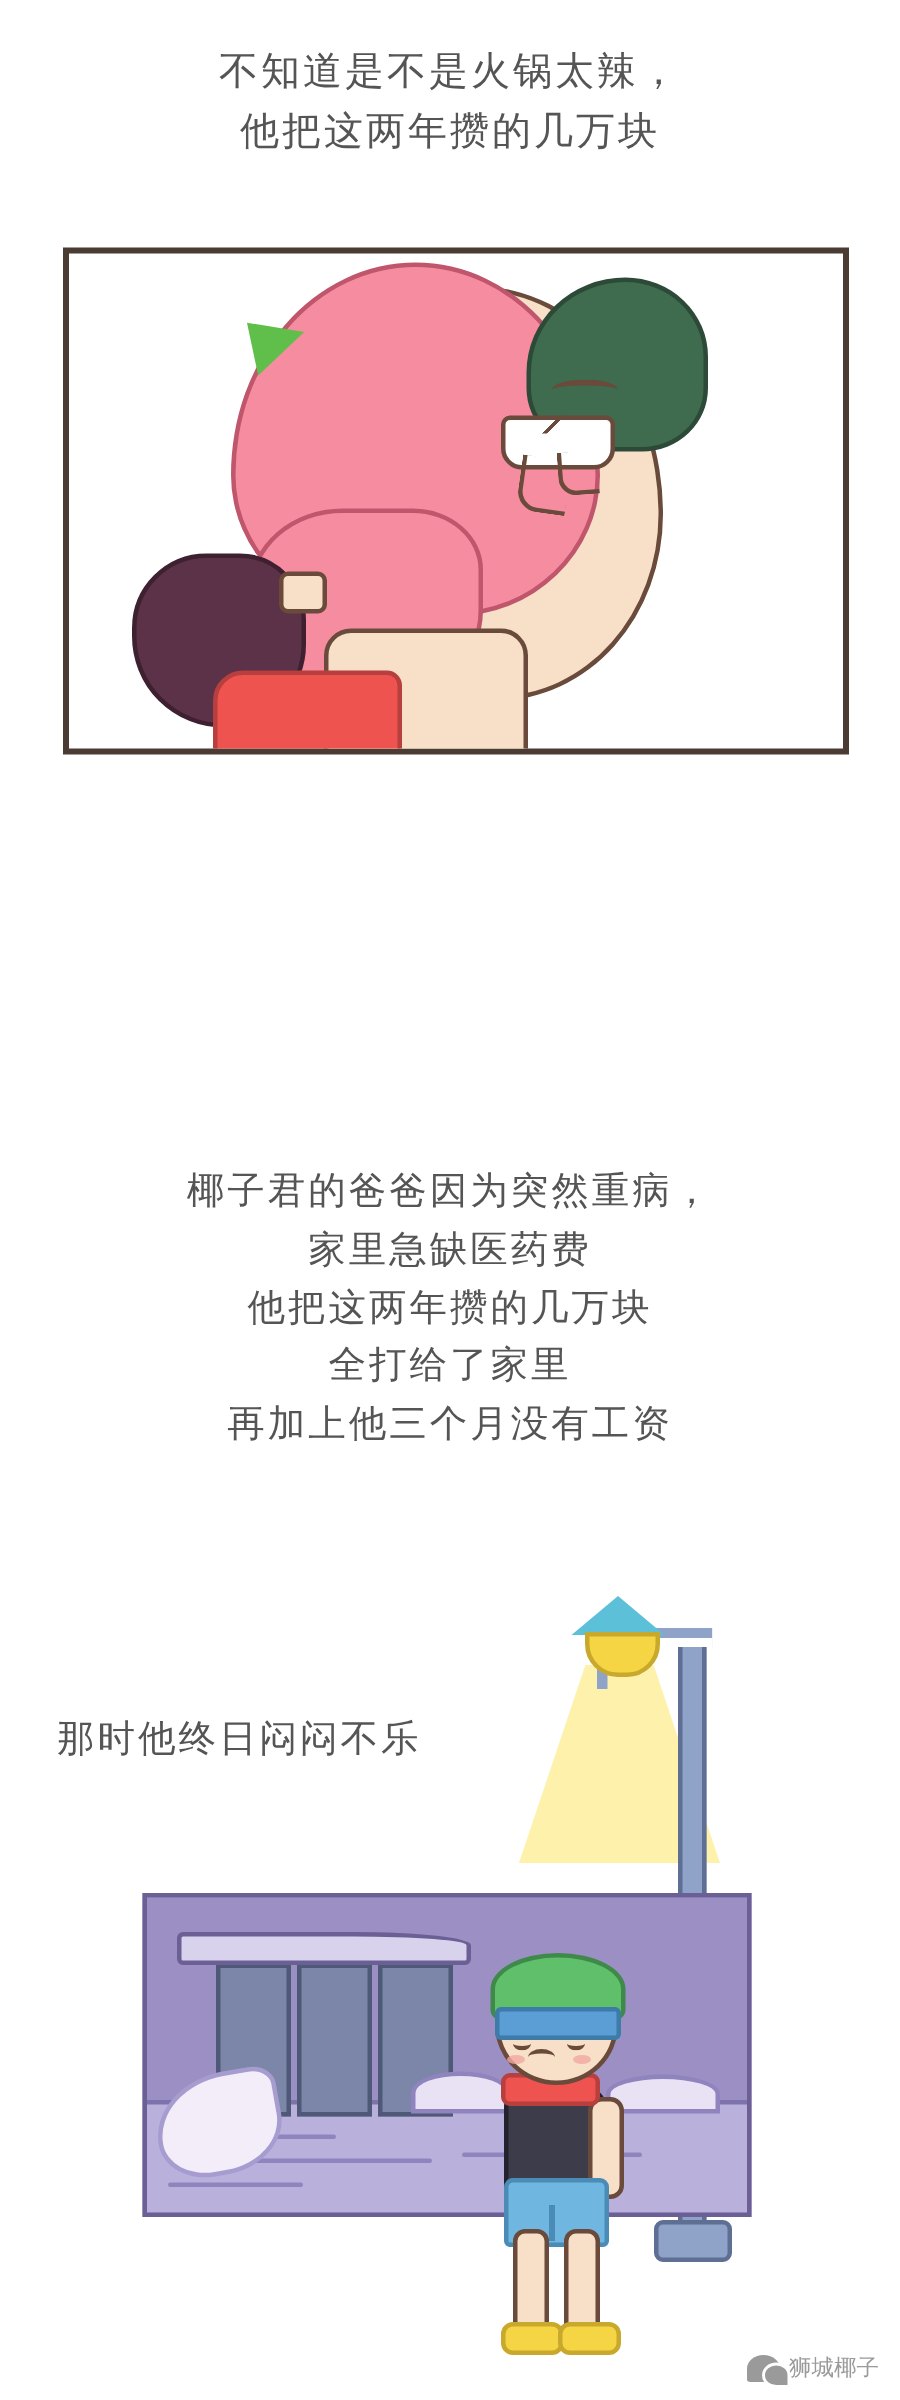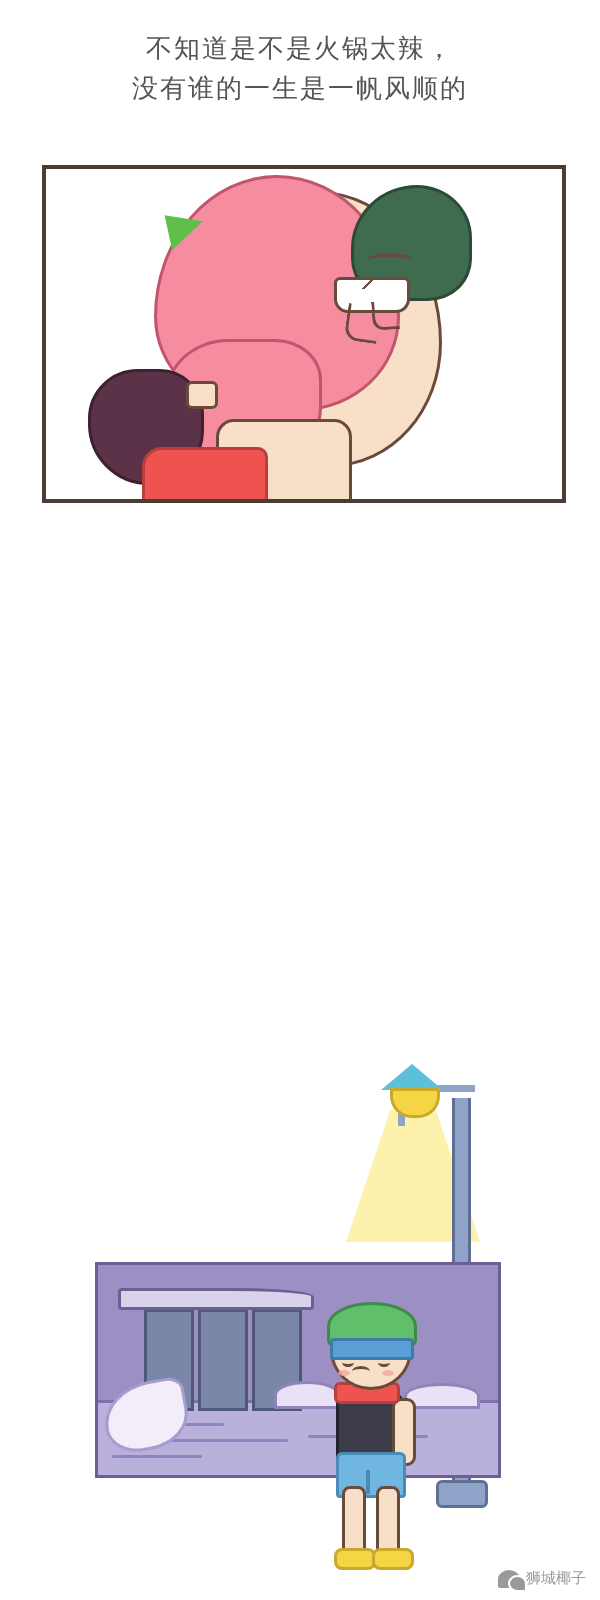--- a/index.html
+++ b/index.html
@@ -488,41 +488,47 @@
     border: 2px solid #ffffff;
     border-radius: 50% 50% 10% 50%;
   }
 </style>
 </head>
 <body>
 
 <div class="page">
 
   <div class="caption" style="top:28px; left:0; font-size:26px;">不知道是不是火锅太辣，
-没有谁的一生是一帆风顺的</div>
+他把这两年攒的几万块</div>
 
   <div class="panel1">
     <div class="p1-face"></div>
     <div class="p1-hood"></div>
     <div class="p1-hood2"></div>
     <div class="p1-leaf"></div>
     <div class="p1-hair-top"></div>
     <div class="p1-hair-side"></div>
     <div class="p1-tie"></div>
     <div class="p1-neck"></div>
     <div class="p1-shirt"></div>
     <div class="p1-eye"></div>
     <div class="p1-mouth"></div>
     <div class="p1-teeth"></div>
     <div class="p1-tear"></div>
     <div class="p1-tear2"></div>
   </div>
 
 
-
+  <div class="caption" style="top:775px; left:0; font-size:25px;">椰子君的爸爸因为突然重病，
+家里急缺医药费
+他把这两年攒的几万块
+全打给了家里
+再加上他三个月没有工资</div>
+
+  <div class="caption left" style="top:1140px; left:38px; width:420px; font-size:25px;">那时他终日闷闷不乐</div>
 
   <div class="lamp-glow"></div>
   <div class="lamp-pole"></div>
   <div class="lamp-arm"></div>
   <div class="lamp-hat"></div>
   <div class="lamp-bulb"></div>
   <div class="lamp-base"></div>
 
   <div class="panel2">
     <div class="p2-sky"></div>

